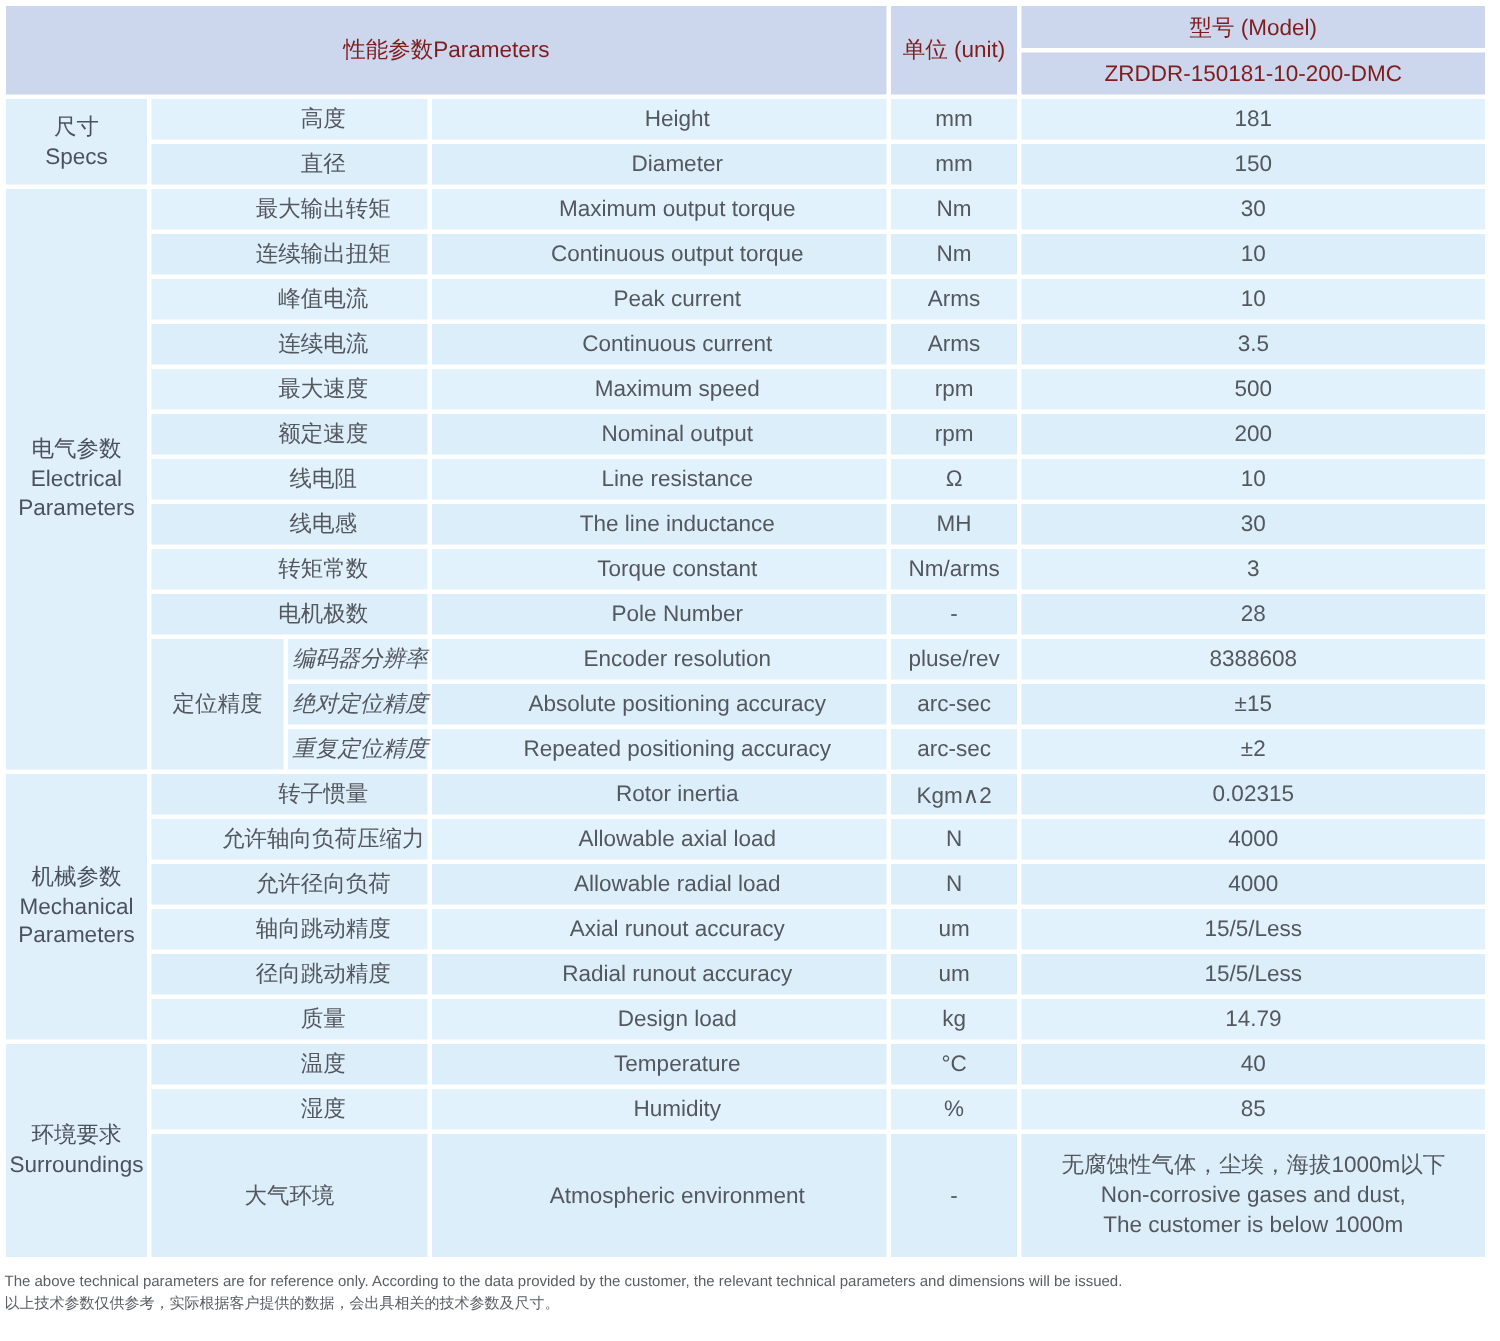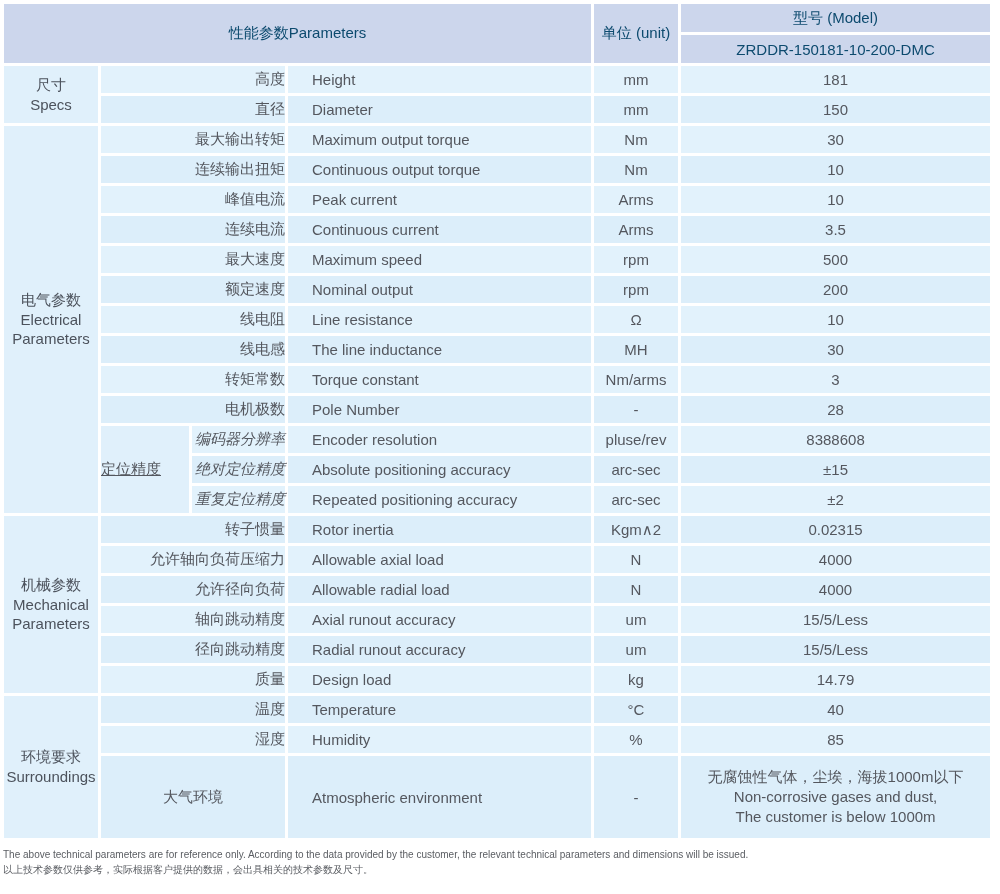--- a/index.html
+++ b/index.html
@@ -19,45 +19,45 @@
   col.c-cna{width:88px;}
   col.c-cnb{width:93px;}
   col.c-en{width:303px;}
   col.c-unit{width:84px;}
   col.c-val{width:309px;}
 
   th{
     background:#ccd6ec;
     font-weight:normal;
     font-size:15px;
-    color:#0c4a6e;
+    color:#7f1d1d;
     text-align:center;
     vertical-align:middle;
     height:28px;
     padding:0;
   }
   td{
     font-size:15px;
     height:27px;
     padding:0;
     vertical-align:middle;
     background:#e2f2fc;
     color:#54575e;
   }
   tbody tr:nth-child(even) td{background:#dceefa;}
   td.group, td.cn-a{background:#e0f0fb !important;}
   td.group{
     text-align:center;
     line-height:1.32;
     color:#4c525c;
   }
-  td.cn{text-align:right;padding-left:45px;}
-  td.cn-a{text-align:left;text-decoration:underline;}
+  td.cn{text-align:center;padding-left:45px;}
+  td.cn-a{text-align:center;}
   td.cn-b{text-align:left;padding-left:3px;font-style:italic;}
-  td.en{text-align:left;padding-left:24px;}
+  td.en{text-align:center;padding-left:24px;}
   td.unit{text-align:center;}
   td.val{text-align:center;}
   td.cn-center{text-align:center;padding-left:0;}
   td.tall{height:82px;}
   td.val-multi{text-align:center;line-height:1.35;}
   .footer{
     margin:7px 0 0 3px;
     font-size:10px;
     color:#5a5d62;
     line-height:1.45;

